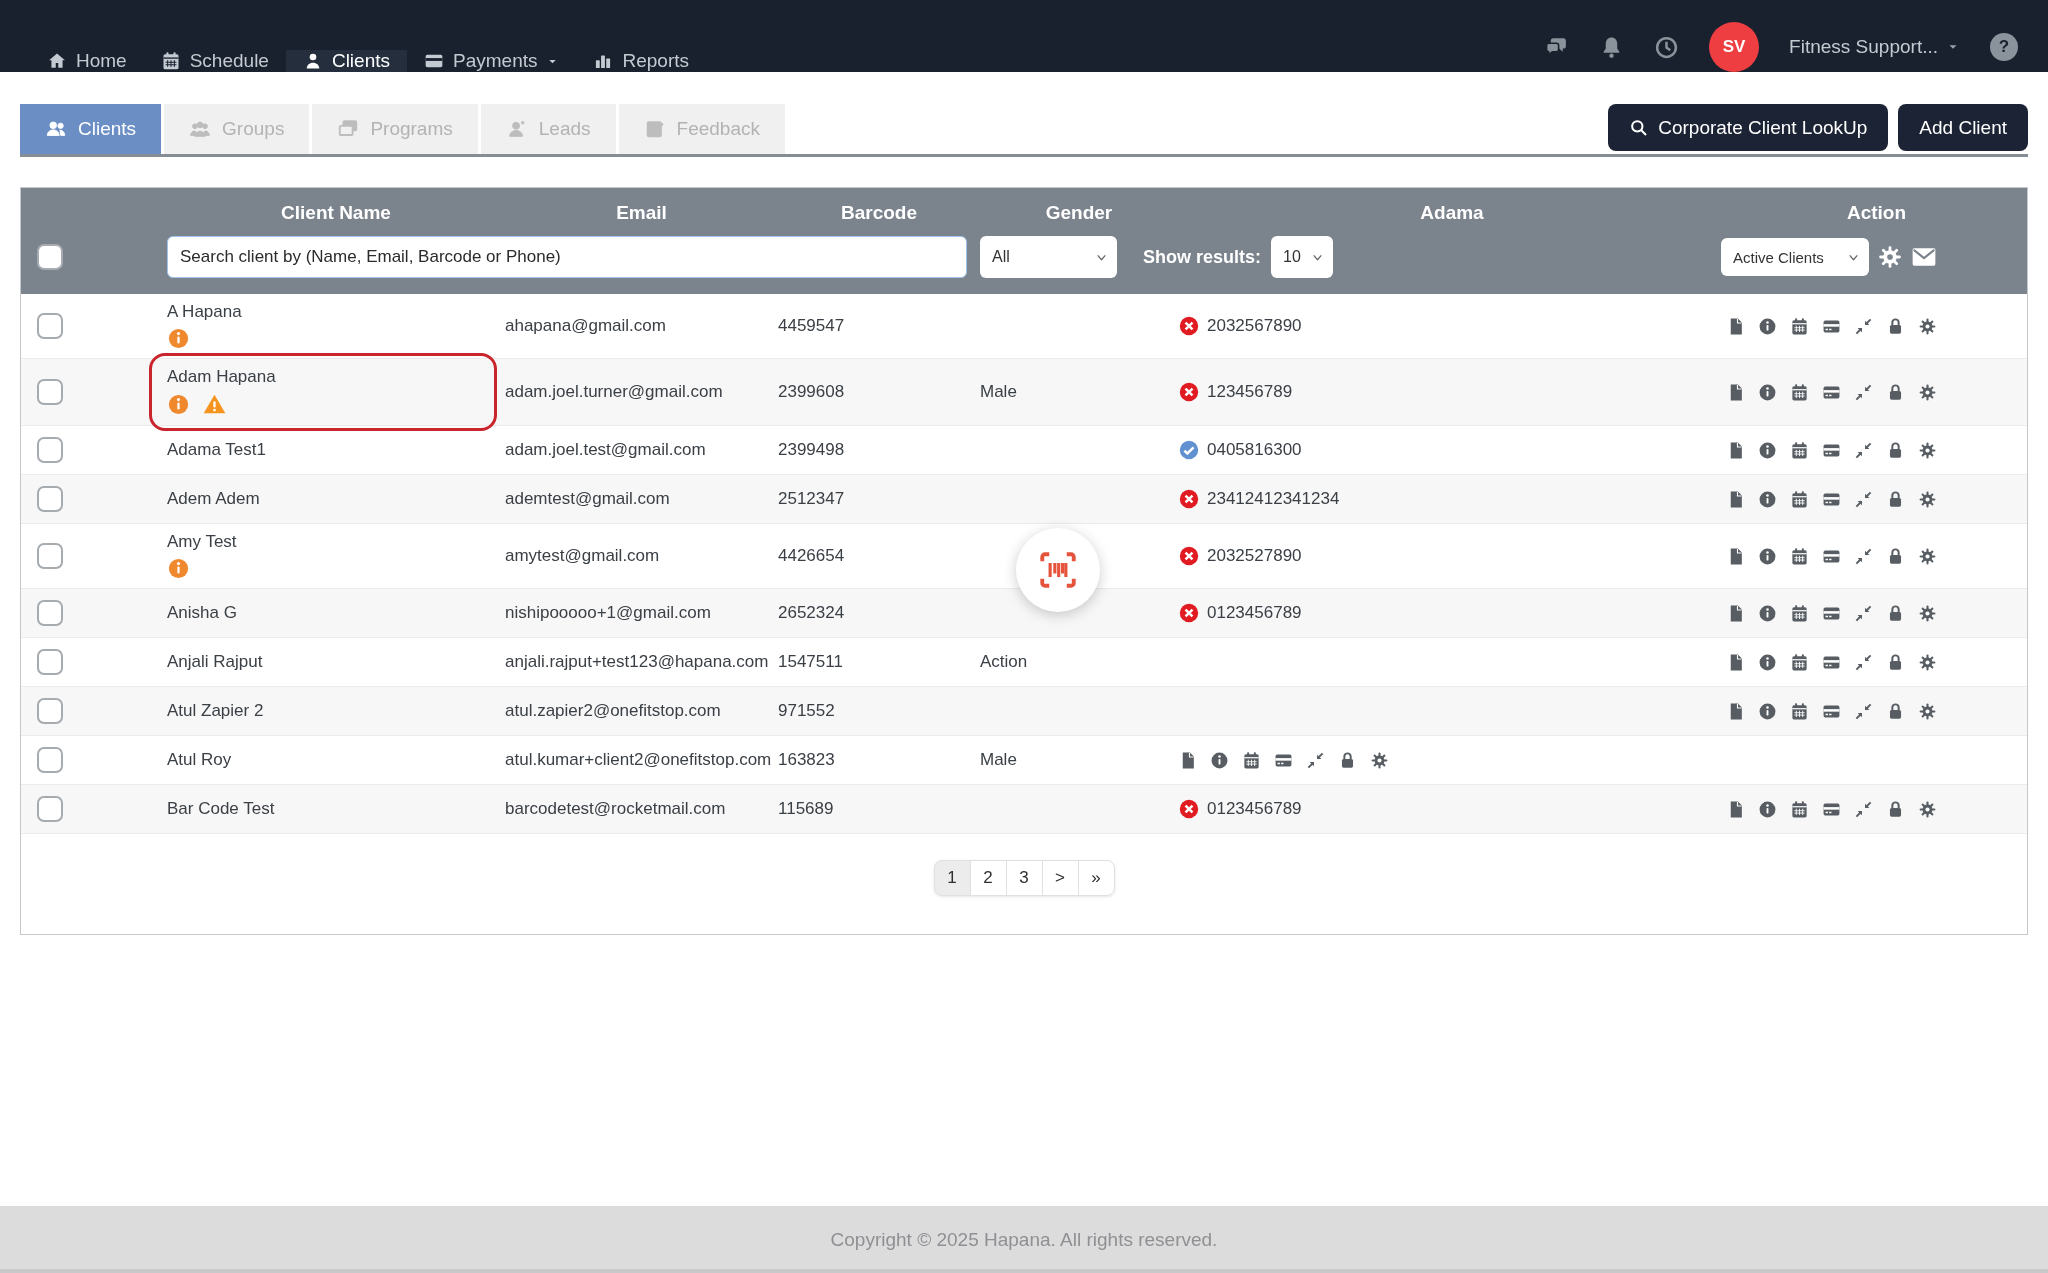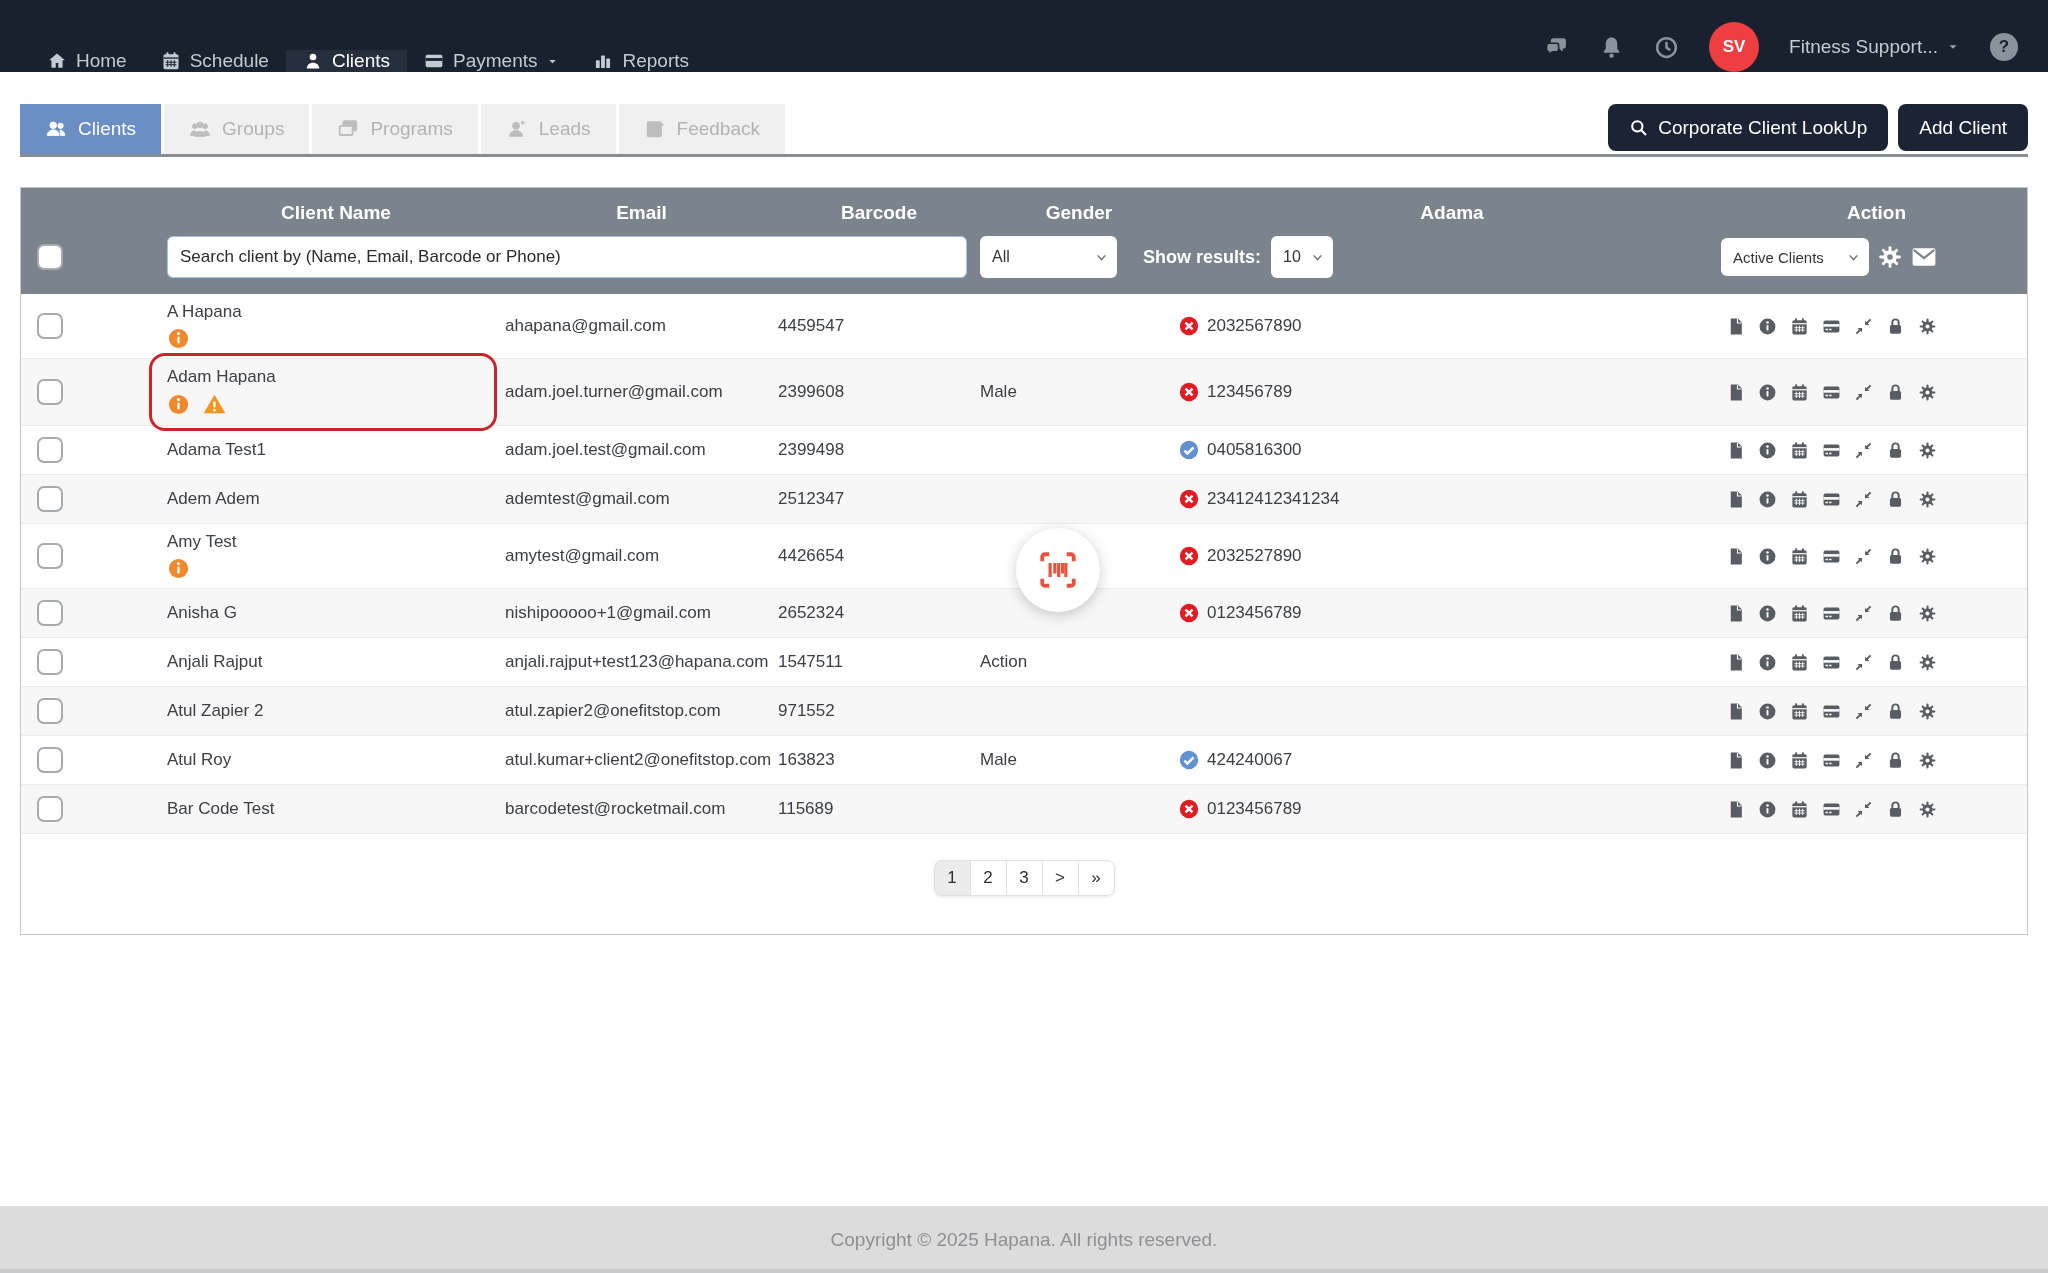--- a/index.html
+++ b/index.html
@@ -920,28 +920,20 @@
     </div>
     <div class="cell c-email">
             <span>atul.kumar+client2@onefitstop.com</span>
           </div>
     <div class="cell c-barcode">
             <span>163823</span>
           </div>
     <div class="cell c-gender">
             <span>Male</span>
           </div>
-    <div class="cell c-phone">
-
-      <svg class="ph-ico ph-check" viewBox="0 0 24 24">
-              <circle cx="12" cy="12" r="10" fill="#6191d1"></circle>
-              <path d="M7 12.6l3.2 3.2L17 9.2" stroke="#fff" stroke-width="2.7" fill="none"></path>
-            </svg>
-      <span>424240067</span>
-    </div>
     <div class="cell c-action">
       <svg viewBox="0 0 24 24">
               <path d="M6 2h9l5 5v15H6z"></path>
               <path d="M14.5 2.5v5h5" stroke="#fff" stroke-width="1.4" fill="none"></path>
             </svg>
       <svg viewBox="0 0 24 24">
               <circle cx="12" cy="12" r="10"></circle>
               <rect x="10.8" y="10" width="2.4" height="7.2" rx="1.1" fill="#fff"></rect>
               <circle cx="12" cy="6.9" r="1.6" fill="#fff"></circle>
             </svg>

